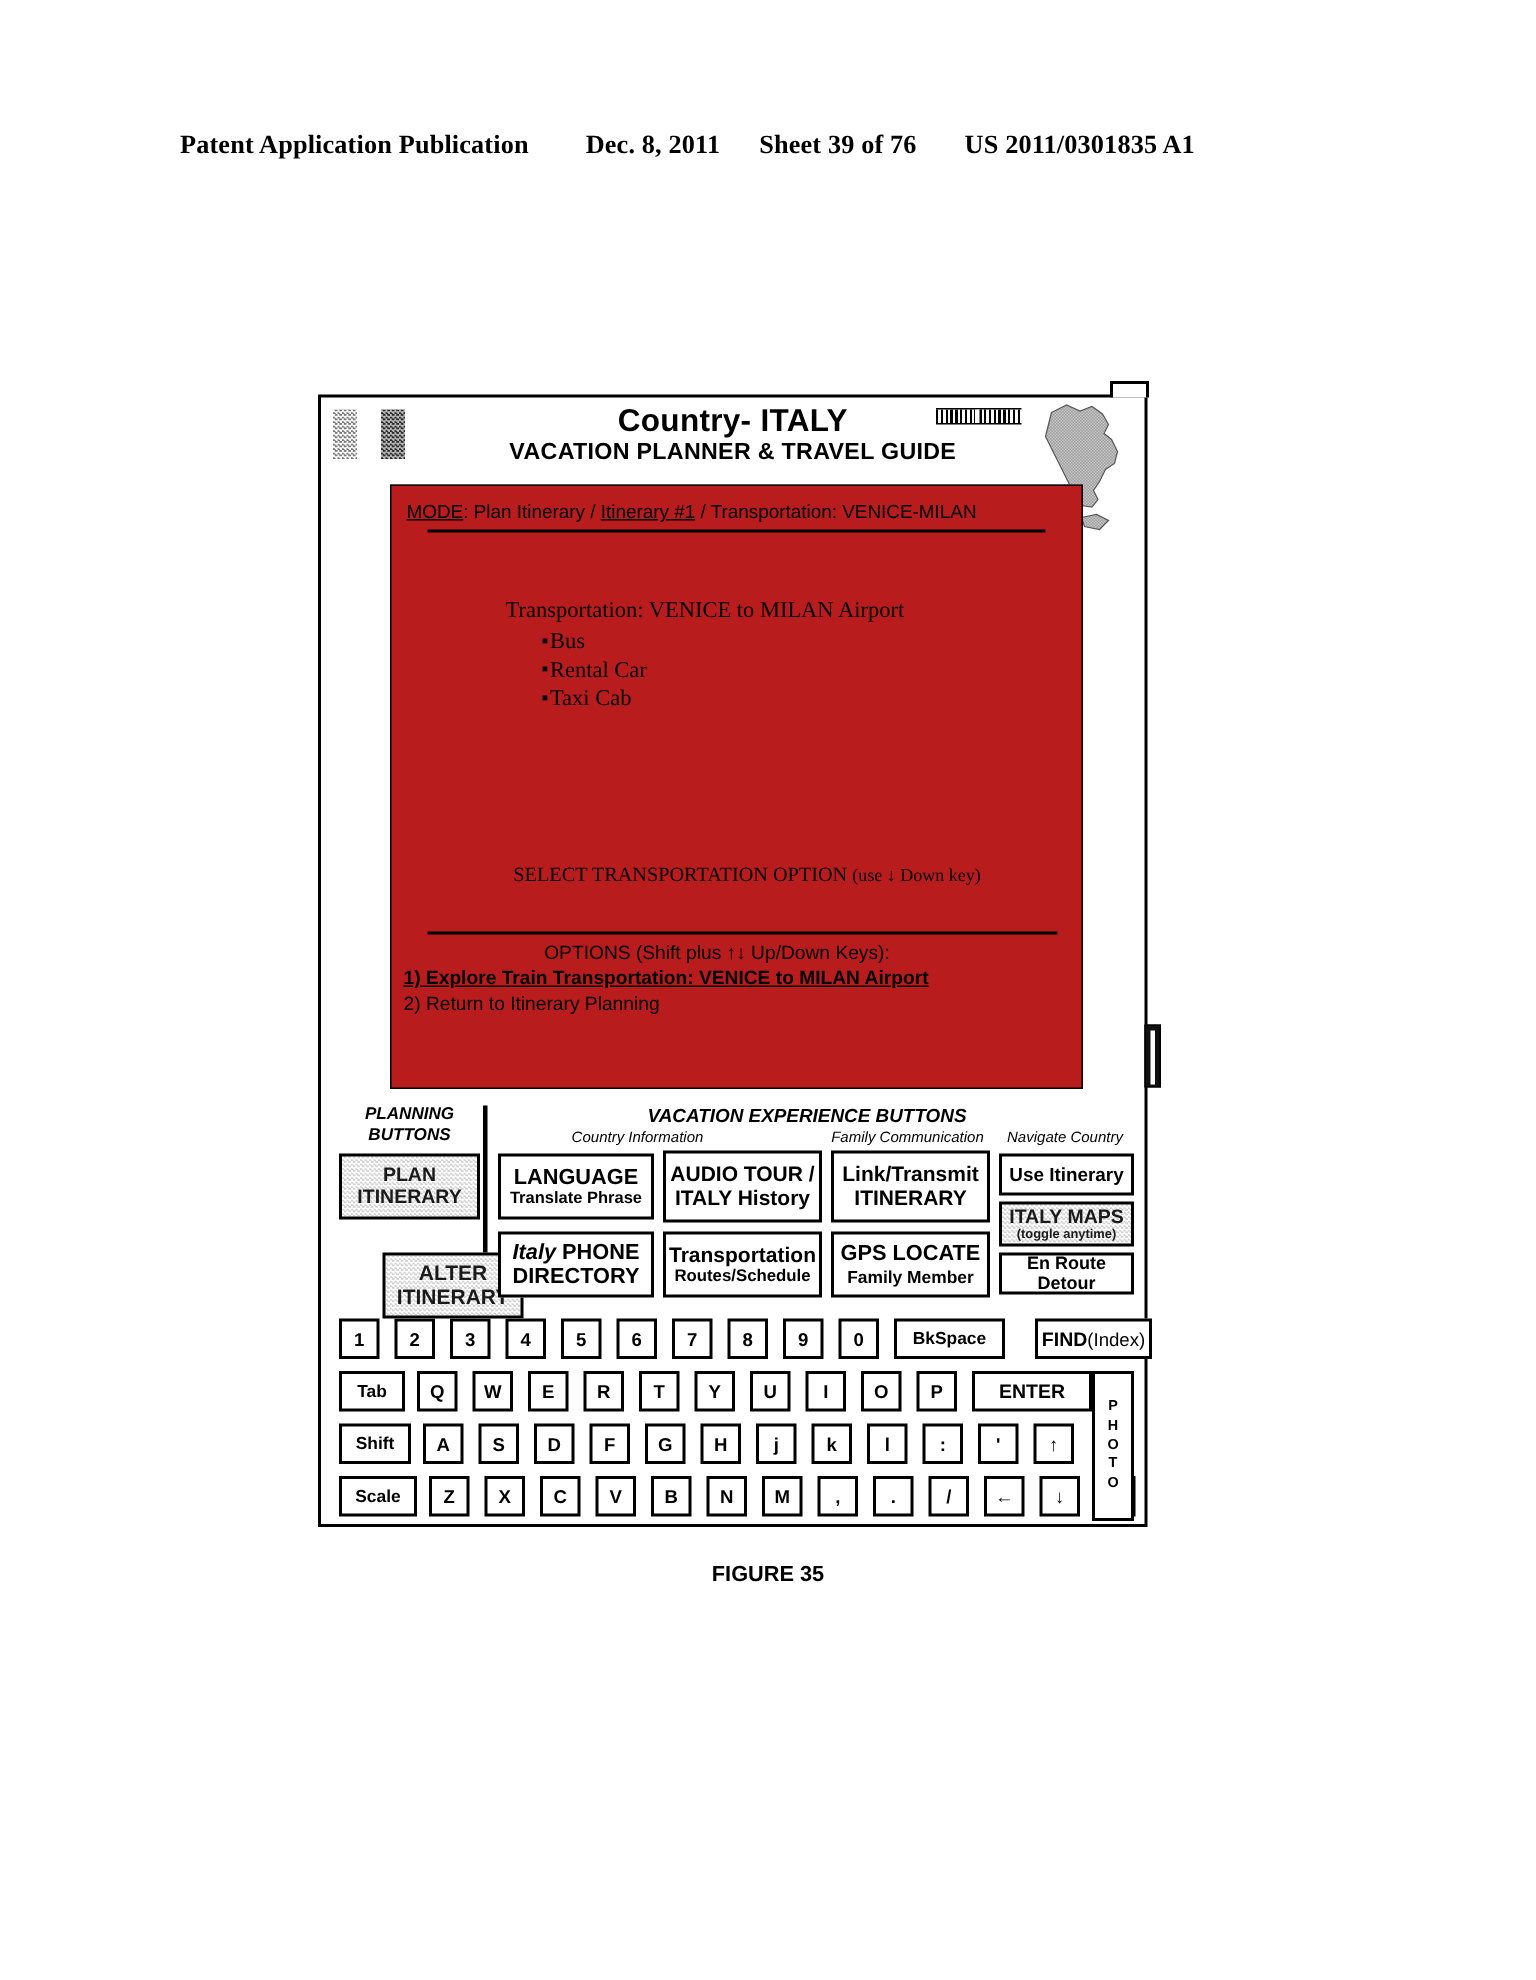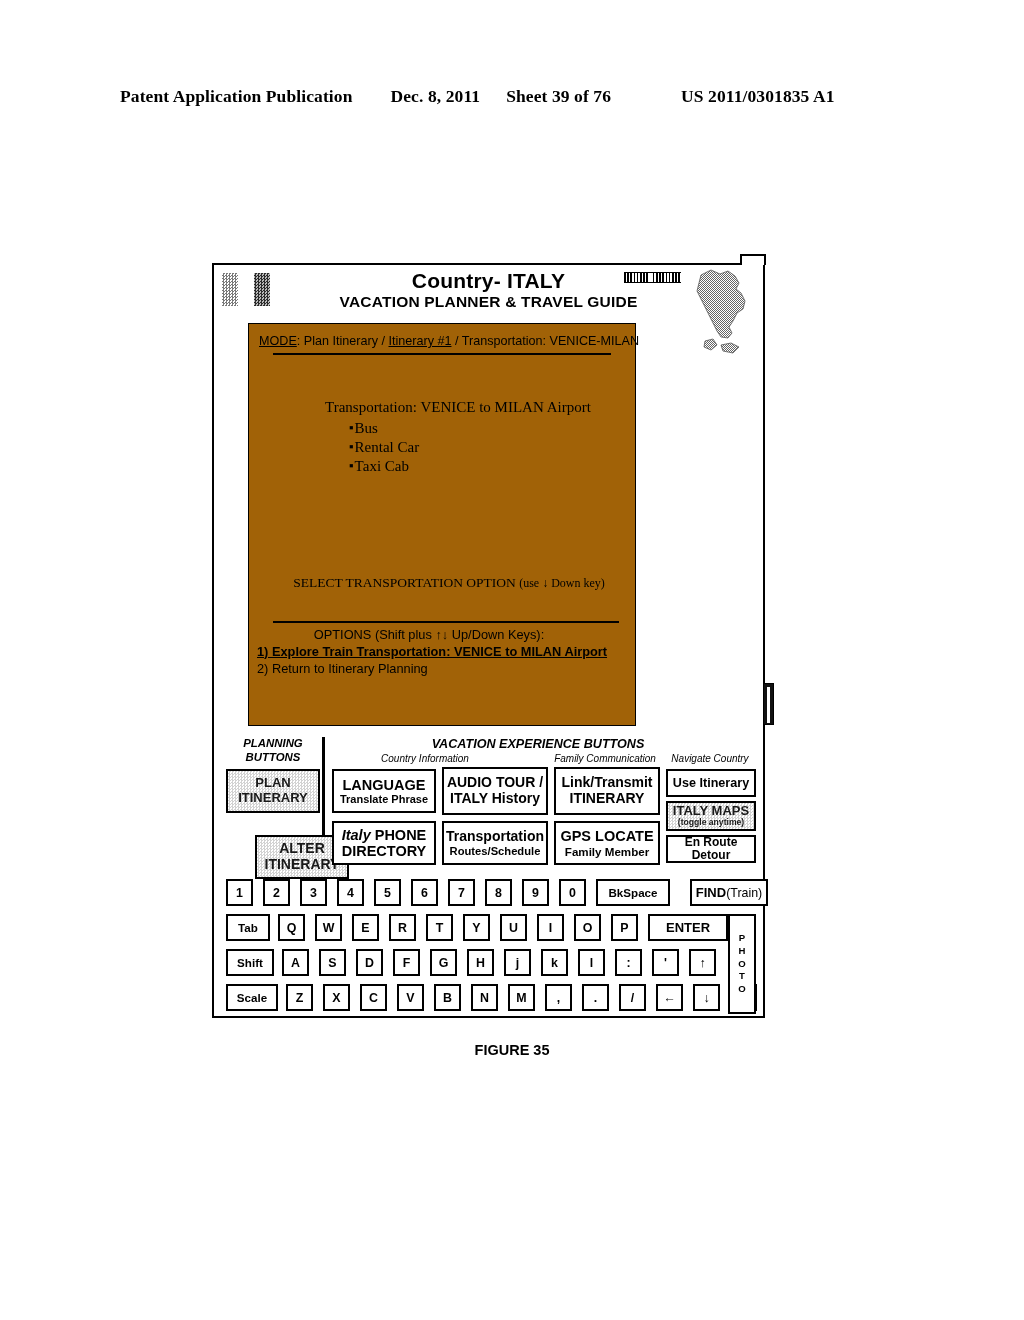--- a/index.html
+++ b/index.html
@@ -23,21 +23,21 @@
     display: flex; align-items: baseline;
     font-family: "Liberation Serif", serif;
     font-weight: bold;
     font-size: 17.5px;
     letter-spacing: 0.1px;
     white-space: nowrap;
   }
   .pub-header .h-pub   { }
   .pub-header .h-date  { margin-left: 38px; }
   .pub-header .h-sheet { margin-left: 26px; }
-  .pub-header .h-num   { margin-left: 70px; }
+  .pub-header .h-num   { margin-left: 32px; }
 
   
   .device {
     position: absolute;
     left: 212px; top: 263px;
     width: 553px; height: 755px;
     border: 2.5px solid #000;
     background: #fff;
   }
   
@@ -117,24 +117,24 @@
   
   .italy-map {
     position: absolute; right: 4px; top: 2px;
     width: 72px; height: 88px;
     opacity: 0.85;
   }
 
   
   .screen {
     position: absolute;
-    left: 34px; top: 58px;
-    width: 388px; height: 403px;
+    left: 46px; top: 58px;
+    width: 462px; height: 403px;
     border: 1.5px solid #000;
-    background: #a16207;
+    background: #b91c1c;
     padding: 8px 10px 0 10px;
   }
   .mode-line {
     font-size: 12.6px;
     white-space: nowrap;
     margin-top: 2px;
   }
   .mode-line u { text-decoration: underline; }
   .mode-rule {
     height: 0; border-top: 2px solid #000;
@@ -462,21 +462,21 @@
         <div class="key" style="left:117px;width:27px">4</div>
         <div class="key" style="left:154px;width:27px">5</div>
         <div class="key" style="left:191px;width:27px">6</div>
         <div class="key" style="left:228px;width:27px">7</div>
         <div class="key" style="left:265px;width:27px">8</div>
         <div class="key" style="left:302px;width:27px">9</div>
         <div class="key" style="left:339px;width:27px">0</div>
         <div class="key wide" style="left:376px;width:74px">BkSpace</div>
         <div class="key key-find" style="left:470px;width:78px">
             <b>FIND</b>
-            <span> (Train)</span>
+            <span> (Index)</span>
           </div>
       </div>
 
       <div class="krow">
         <div class="key wide" style="left:6px;width:44px">Tab</div>
         <div class="key" style="left:58px;width:27px">Q</div>
         <div class="key" style="left:95px;width:27px">W</div>
         <div class="key" style="left:132px;width:27px">E</div>
         <div class="key" style="left:169px;width:27px">R</div>
         <div class="key" style="left:206px;width:27px">T</div>

